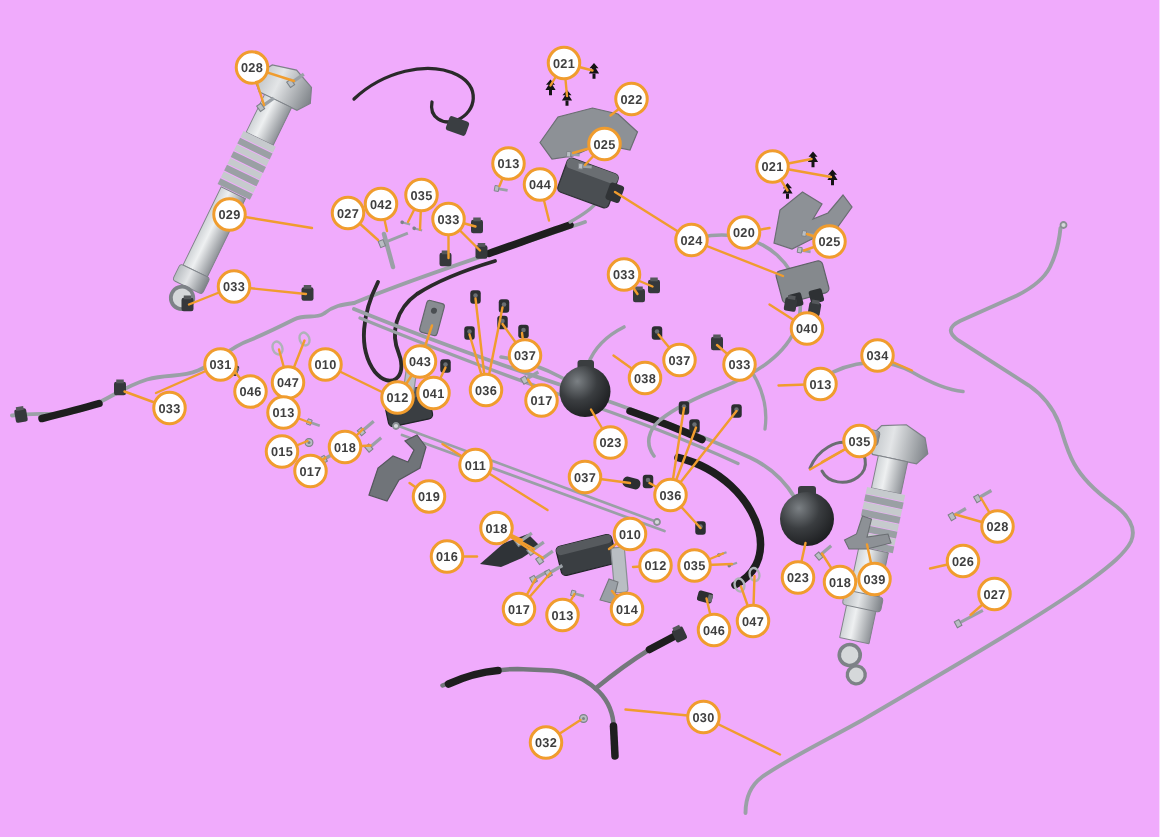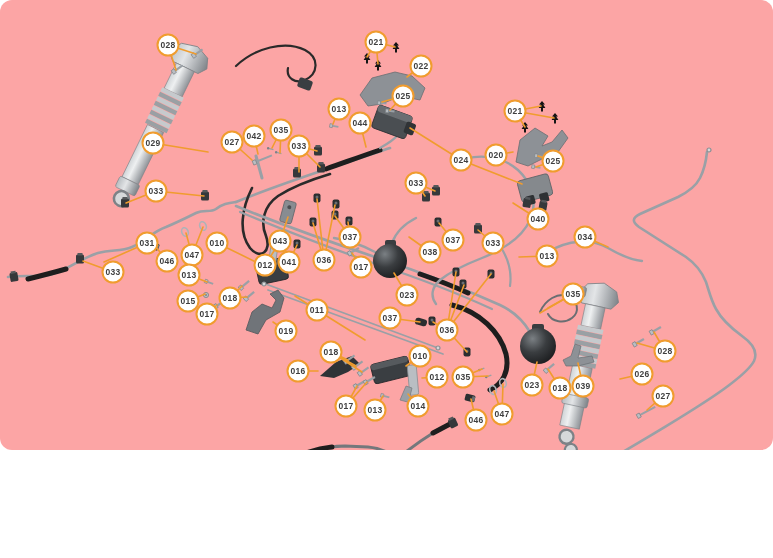--- a/index.html
+++ b/index.html
@@ -1,17 +1,17 @@
 <!DOCTYPE html>
 <html><head>
 <meta charset="utf-8">
 <style>
   html,body{margin:0;padding:0;background:#fff;}
-  .stage{position:relative;width:773px;height:450px;background:#fca5a5;overflow:hidden;
-         font-family:"Liberation Sans",sans-serif;border-radius:12px;}
+  .stage{position:relative;width:773px;height:558px;background:#f0abfc;overflow:hidden;
+         font-family:"Liberation Sans",sans-serif;}
   svg{display:block;}
   .callout text{font-family:"Liberation Sans",sans-serif;font-weight:bold;font-size:8.5px;
                 letter-spacing:.2px;cursor:pointer;}
   .callout circle{cursor:pointer;}
 </style>
 </head>
 <body>
 
 <div class="stage">
 <svg id="diagram" width="773" height="558" viewBox="0 0 773 558">

